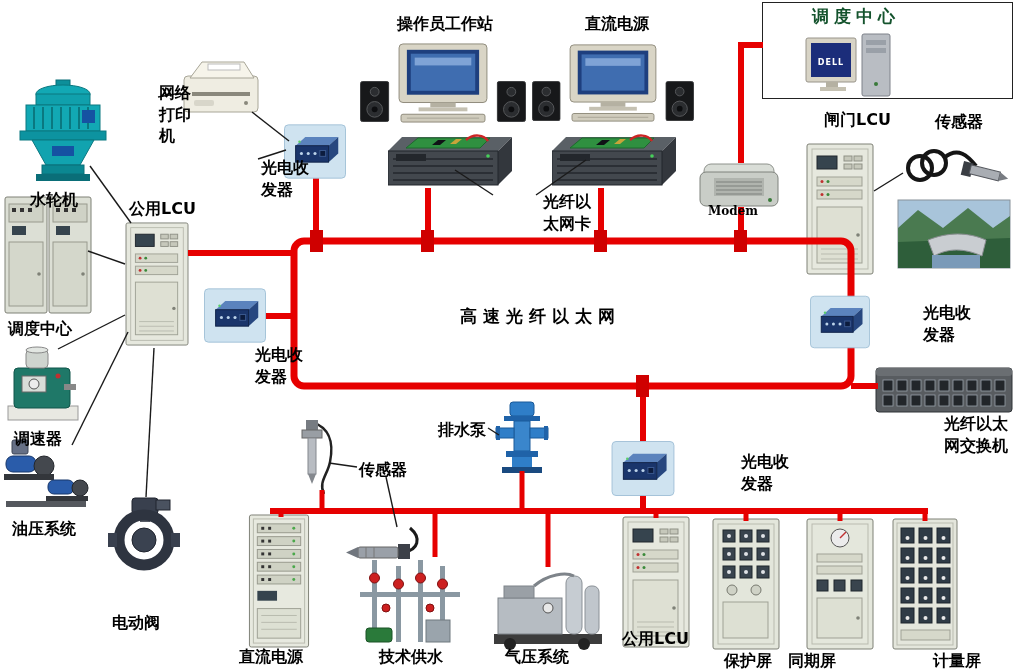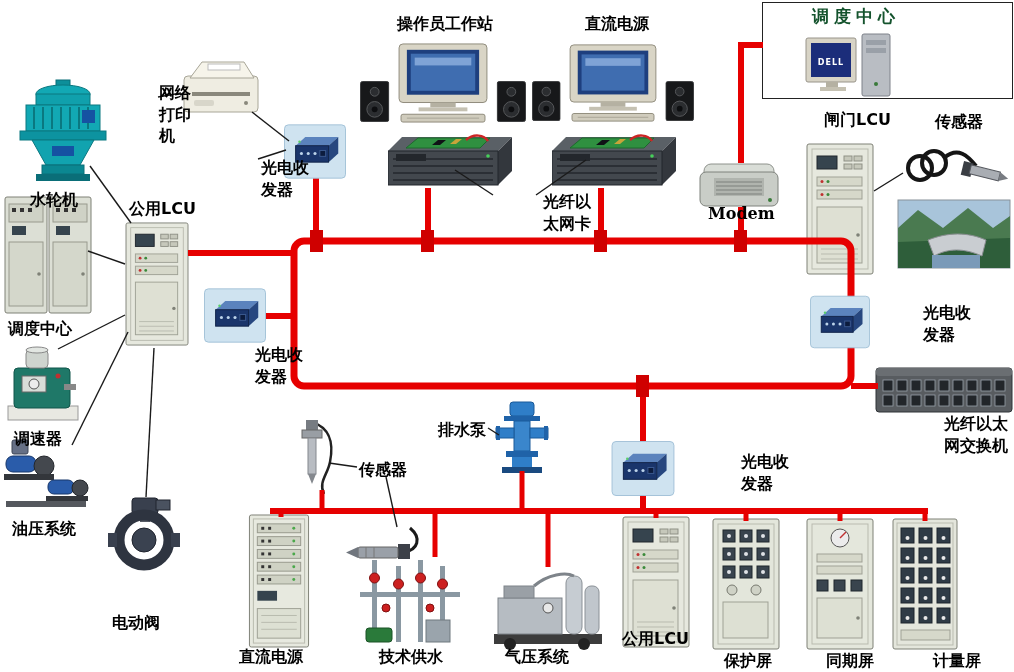--- a/index.html
+++ b/index.html
@@ -6,21 +6,21 @@
   .stage{position:relative;width:1014px;height:672px;background:#ffffff;overflow:hidden;
          font-family:"DejaVu Sans",sans-serif;}
   .dispatch-box{position:absolute;left:762px;top:2px;width:249px;height:95px;
                 border:1px solid #222;background:#fff;z-index:0;}
   svg.layer{position:absolute;left:0;top:0;z-index:1;}
   .lbl{position:absolute;font-size:16px;font-weight:700;color:#000;line-height:1.35;
        white-space:nowrap;z-index:5;}
   .lbl.wrap{white-space:normal;margin-left:47px;}
   .lbl.magenta{color:#14532d;font-size:17px;letter-spacing:5px;}
   .lbl.backbone{font-size:17px;letter-spacing:6px;}
-  .lbl.modem-lbl{font-family:"DejaVu Serif",serif;font-size:16px;font-weight:600;}
+  .lbl.modem-lbl{font-family:"DejaVu Serif",serif;font-size:12px;font-weight:600;}
   .dell-text{position:absolute;width:40px;text-align:center;color:#ffffff;font-size:8px;
              font-weight:700;letter-spacing:1px;z-index:5;margin-top:12px;}
 </style>
 </head>
 <body>
 
 <div class="stage">
 
   <div class="dispatch-box"></div>
 
@@ -536,17 +536,18 @@
   <div class="lbl wrap" style="left:876px;top:302px;width:48px">光电收发器</div>
   <div class="lbl wrap" style="left:897px;top:413px;width:64px">光纤以太网交换机</div>
   <div class="lbl" style="left:438px;top:419px">排水泵</div>
   <div class="lbl" style="left:359px;top:459px">传感器</div>
   <div class="lbl wrap" style="left:694px;top:451px;width:48px">光电收发器</div>
   <div class="lbl" style="left:239px;top:646px">直流电源</div>
   <div class="lbl" style="left:379px;top:646px">技术供水</div>
   <div class="lbl" style="left:505px;top:646px">气压系统</div>
   <div class="lbl" style="left:622px;top:628px">公用LCU</div>
   <div class="lbl" style="left:724px;top:650px">保护屏</div>
-  <div class="lbl" style="left:826px;top:650px">同期屏</div>
+  <div class="lbl" style="left:788px;top:650px">同期屏</div>
   <div class="lbl" style="left:933px;top:650px">计量屏</div>
+  <div class="lbl backbone" style="left:460px;top:305px">高速光纤以太网</div>
   <div class="dell-text" style="left:811px;top:46px">DELL</div>
 
 </div>
 
 </body></html>

